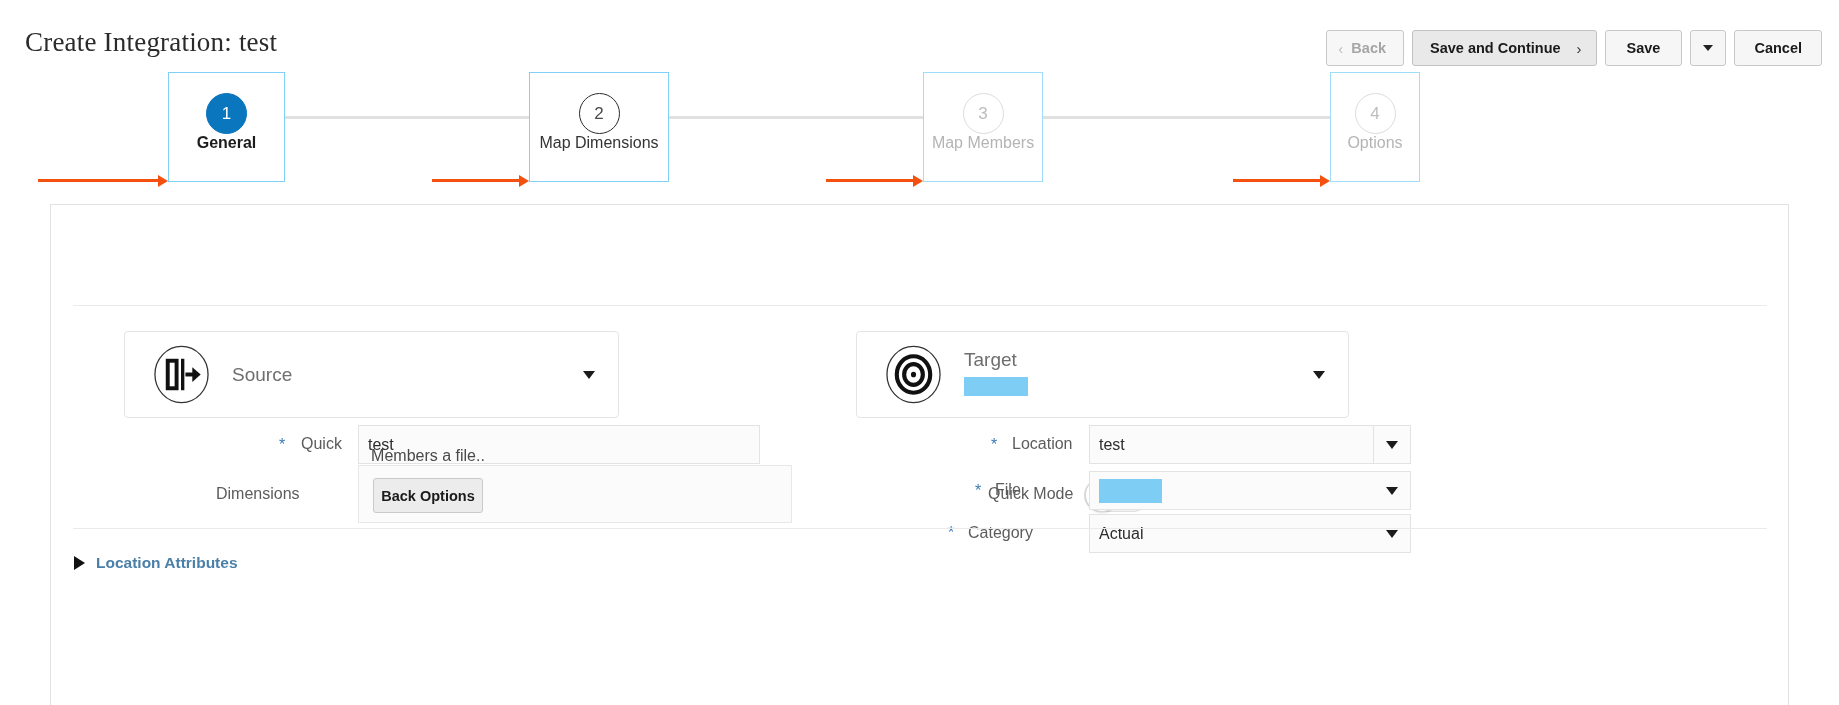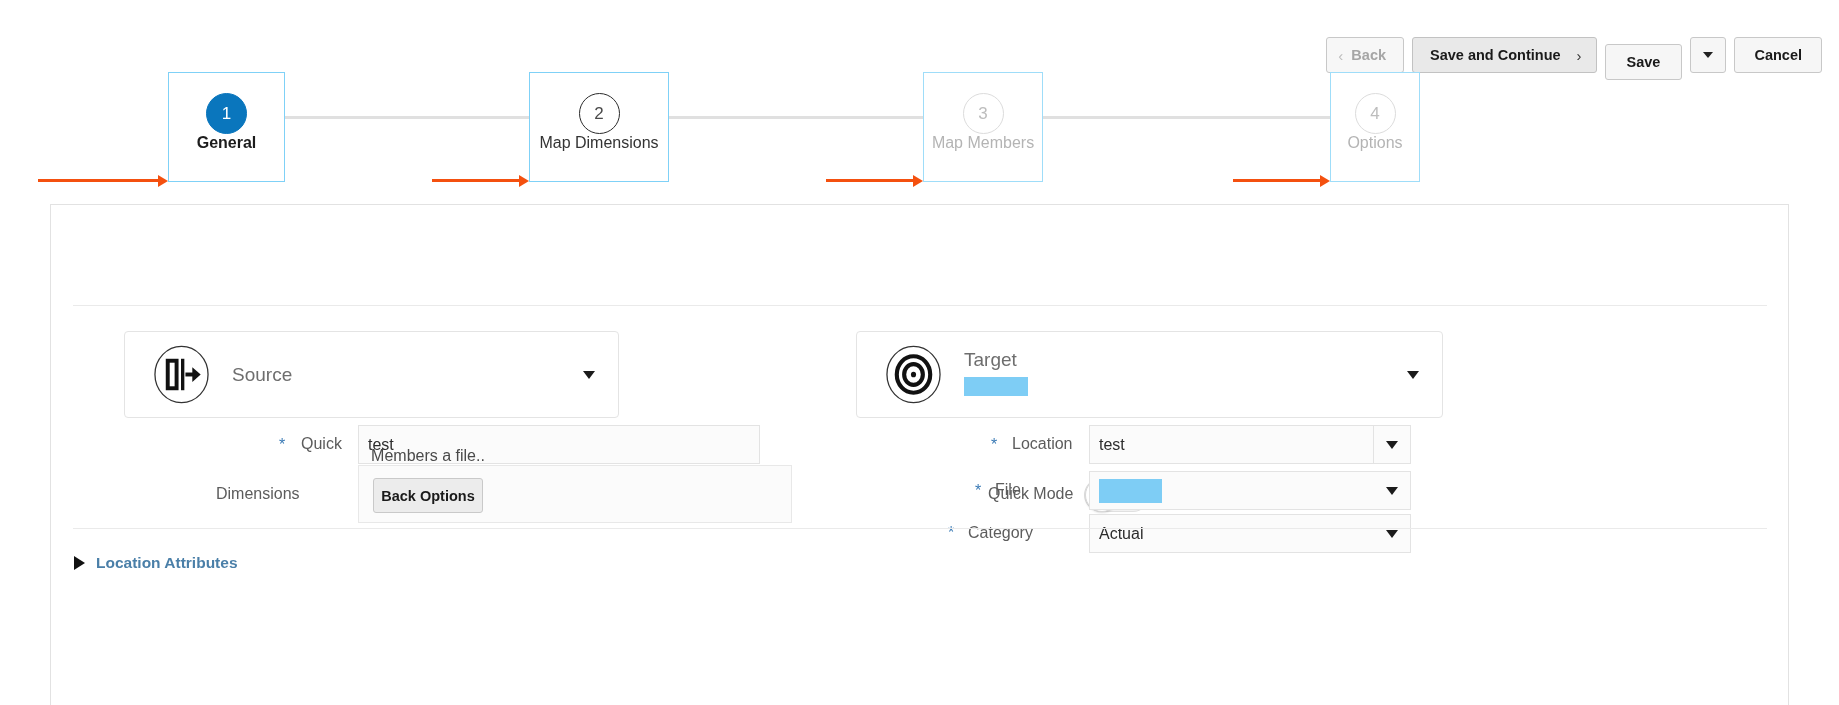--- a/index.html
+++ b/index.html
@@ -29,21 +29,21 @@
     background: #f6f6f6; color: #1a1a1a;
     font-size: 14.5px; font-weight: bold;
     display: flex; align-items: center; justify-content: center;
     padding: 0 16px; white-space: nowrap; cursor: pointer;
     font-family: "Liberation Sans", sans-serif;
   }
   .btn-back { background: #f7f7f7; color: #a6a6a6; padding: 0 17px 0 11px; gap: 8px; }
   .btn-back .chev { font-size: 15px; font-weight: normal; color:#bdbdbd; }
   .btn-primary { background: #e9e9e9; border-color:#c2c2c2; padding: 0 14px 0 17px; gap: 16px; }
   .btn-primary .chev { font-size: 15px; font-weight: normal; color:#333; }
-  .btn-save { padding: 0 21px; margin-top: 14px; }
+  .btn-save { padding: 0 21px; }
   .btn-split { padding: 0; width: 36px; }
   .btn-split .caret {
     width:0;height:0;border-left:5px solid transparent;border-right:5px solid transparent;
     border-top:6px solid #222;
   }
   .btn-cancel { padding: 0 19px; }
 
   
   .train { position: absolute; left: 0; top: 72px; width: 1839px; height: 116px; }
   .train-line {
@@ -151,20 +151,21 @@
     width:0;height:0;border-top:7px solid transparent;border-bottom:7px solid transparent;
     border-left:11px solid #111;
   }
   .loc-attr .lbl { font-size: 15.5px; font-weight: bold; color: #4a7fa8; }
 </style>
 </head>
 <body>
 
 <div class="page">
 
+  <div class="page-title">Create Integration: test</div>
 
   <div class="toolbar">
     <div class="btn btn-back">
       <span class="chev">‹</span>
       <span>Back</span>
     </div>
     <div class="btn btn-primary">
       <span>Save and Continue</span>
       <span class="chev">›</span>
     </div>
@@ -269,21 +270,21 @@
         </span>
     </div>
 
     <div class="filearea" style="left:287px;top:242px;width:180px;">
       <div class="sel">Members a file..</div>
       <div class="file-btn">
         <span>Back Options</span>
       </div>
     </div>
 
-    <div class="card" style="left:805px;top:126px;width:587px;">
+    <div class="card" style="left:805px;top:126px;width:493px;">
       <span class="ico">
         <svg viewBox="0 0 60 60" width="59" height="59">
           <ellipse cx="30" cy="30" rx="27" ry="28.5" fill="none" stroke="#333" stroke-width="1.3"></ellipse>
           <ellipse cx="30" cy="30" rx="17" ry="18.5" fill="none" stroke="#111" stroke-width="4.2"></ellipse>
           <ellipse cx="30" cy="30" rx="9.5" ry="10.5" fill="none" stroke="#111" stroke-width="4.2"></ellipse>
           <ellipse cx="30" cy="30" rx="2.6" ry="2.9" fill="#111"></ellipse>
         </svg>
       </span>
       <span class="txt">
         <span class="ttl">Target</span>

